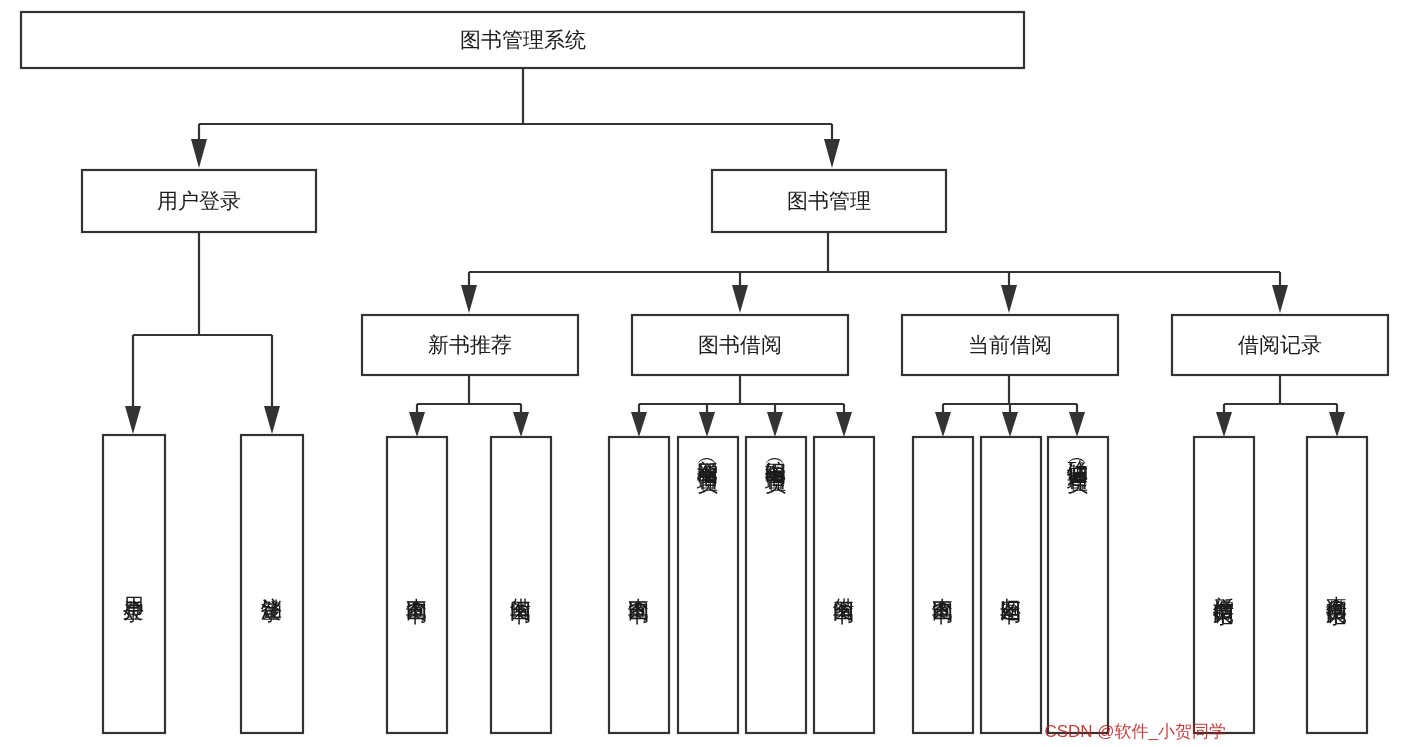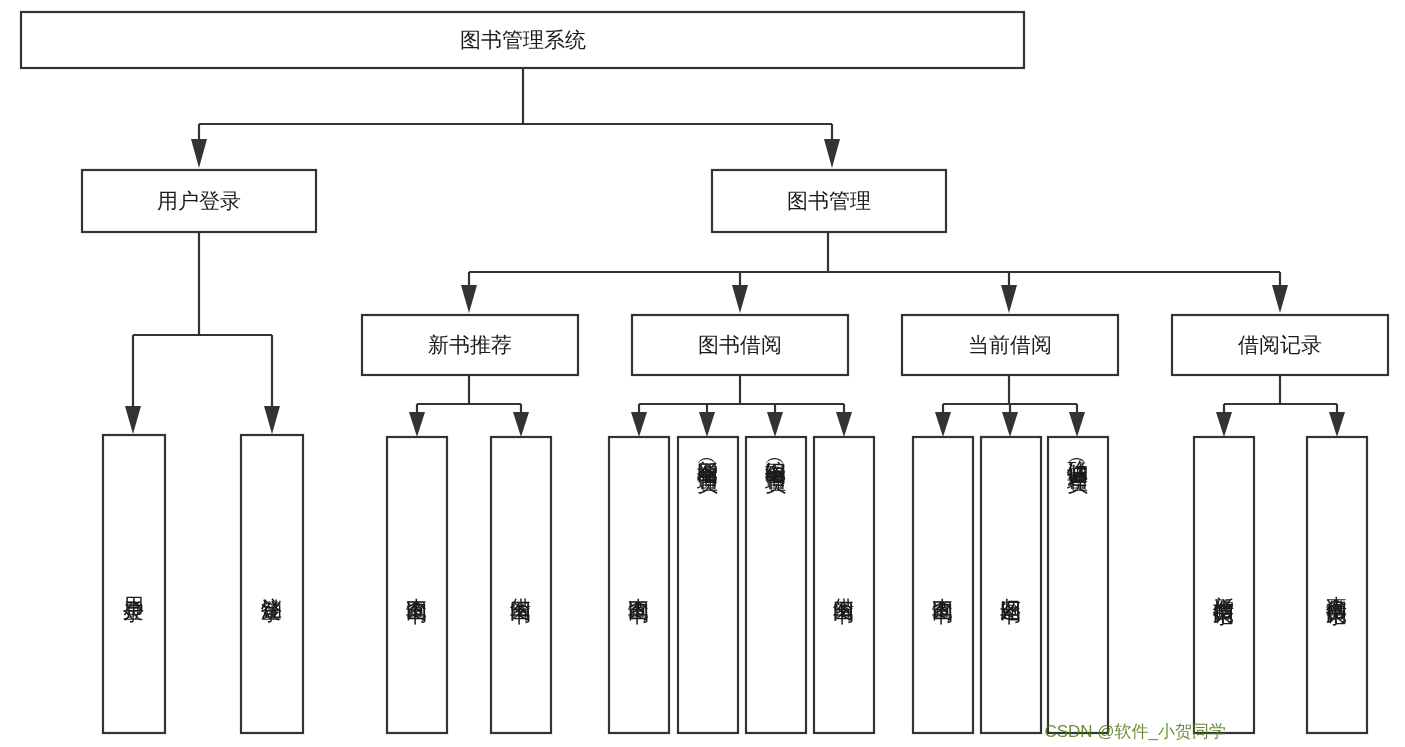--- a/index.html
+++ b/index.html
@@ -55,21 +55,21 @@
     letter-spacing: 2px;
     white-space: nowrap;
     pointer-events: none;
   }
   .watermark {
     position: absolute;
     right: 8px;
     bottom: 4px;
     font-family: "Liberation Sans", "DejaVu Sans", sans-serif;
     font-size: 17px;
-    color: #4d7c0f;
+    color: #b91c1c;
     white-space: nowrap;
     opacity: 0.85;
   }
 </style>
 </head>
 <body>
 
 <div id="diagram-root">
 
   <svg width="1405" height="747" viewBox="0 0 1405 747">

